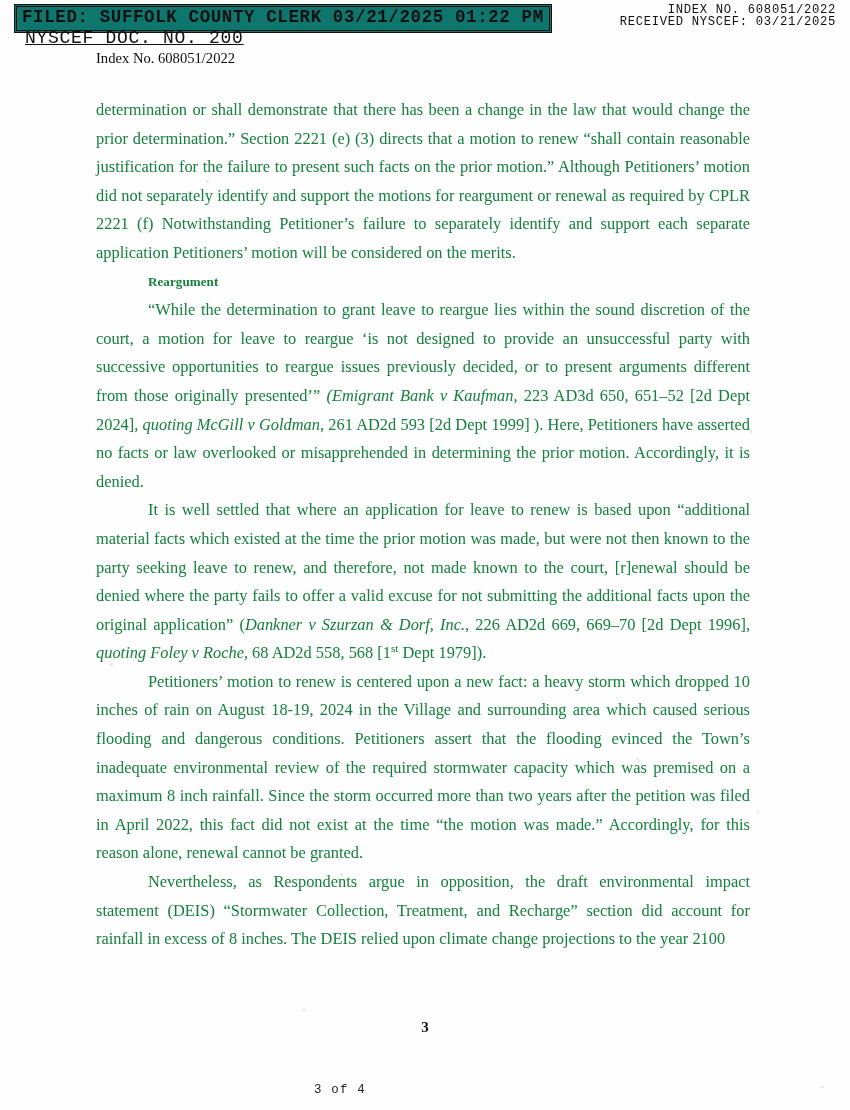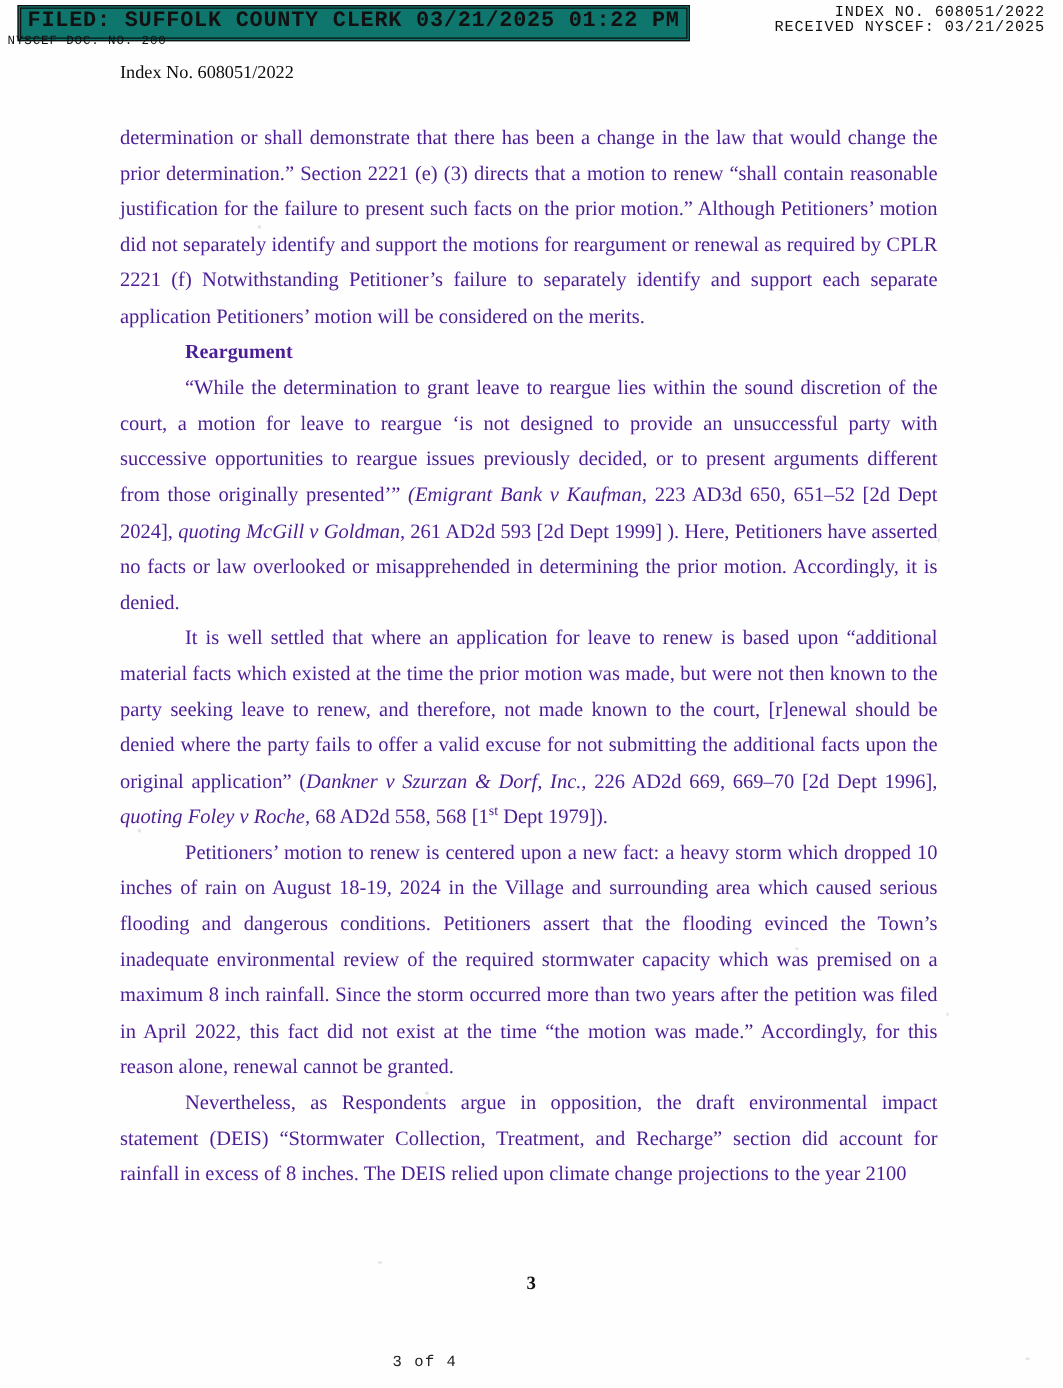--- a/index.html
+++ b/index.html
@@ -59,25 +59,26 @@
     top: 4px;
     text-align: right;
     font-size: 12.2px;
     letter-spacing: 0.7px;
     line-height: 1.0;
   }
   .hdr-right .line2 { }
 
   .doc-no {
     position: absolute;
-    left: 6px;
+    left: 25px;
     top: 28px;
-    font-size: 10px;
+    font-size: 18px;
     letter-spacing: 0.7px;
     white-space: nowrap;
+    text-decoration: underline;
   }
 
   
   .caption {
     position: absolute;
     top: 50px;
     left: 96px;
     width: 654px;
     display: flex;
     justify-content: space-between;
@@ -91,34 +92,34 @@
   
   .body-text {
     position: absolute;
     top: 96px;
     left: 96px;
     width: 654px;
     font-size: 16.4px;
     line-height: 28.6px;
     text-align: justify;
     text-justify: inter-word;
-    color: #4c1d95;
+    color: #15803d;
   }
 
   p.para {
     margin: 0;
     text-indent: 52px;
     text-align: justify;
   }
   p.para.flush { text-indent: 0; }
 
   h2.section-head {
     margin: 0;
     text-indent: 52px;
-    font-size: 16px;
+    font-size: 13px;
     line-height: 28.6px;
     font-weight: bold;
     text-align: left;
     letter-spacing: 0.1px;
   }
 
   .it { font-style: italic; }
   sup { font-size: 0.68em; vertical-align: super; line-height: 0; margin-top: 16px; }
 
   

